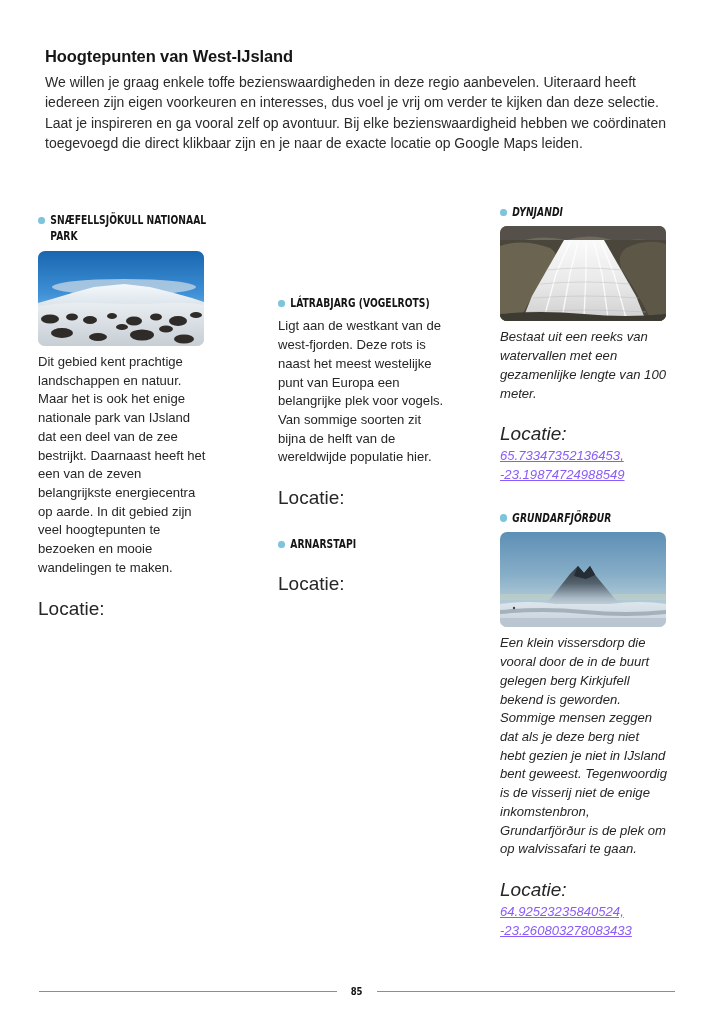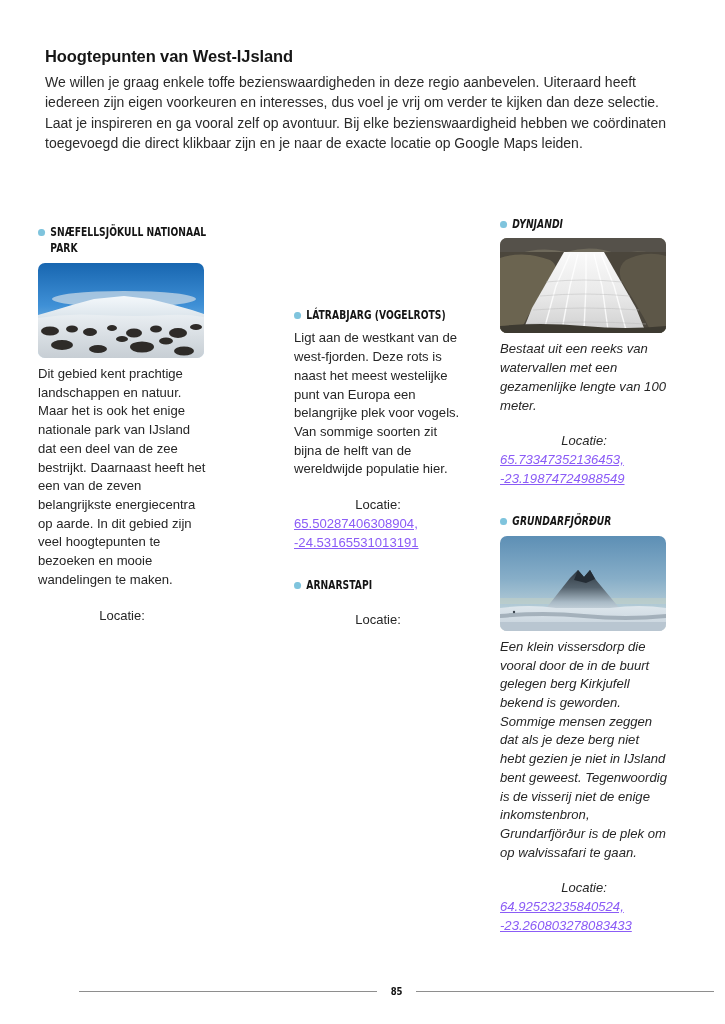--- a/index.html
+++ b/index.html
@@ -39,29 +39,28 @@
     color: #2b2b2b;
   }
 
   
   #columns {
     position: absolute;
     left: 0;
     top: 200px;
     width: 725px;
     height: 790px;
-    margin-top: 12px;
   }
   .column {
     position: absolute;
     top: 0;
     width: 168px;
   }
   #col-1 { left: 38px; }
-  #col-2 { left: 294px; }
+  #col-2 { left: 278px; }
   #col-3 { left: 500px; font-style: italic; }
 
   .spacer-snaefells { height: 12px; }
   .spacer-latrabjarg { height: 95px; }
   .spacer-dynjandi { height: 4px; }
 
   
   .entry { margin-bottom: 0; }
 
   .entry-heading {
@@ -101,45 +100,44 @@
 
   .body-text {
     font-size: 13.1px;
     line-height: 1.43;
     color: #262626;
     margin: 0;
   }
 
   .loc-block { margin-top: 17px; }
   .loc-label {
-    font-size: 13px;
+    font-size: 19px;
     line-height: 1.43;
     color: #262626;
-    text-align: center;
   }
   .loc-link {
     display: block;
     font-size: 13.1px;
     line-height: 1.43;
     color: #8b5cf6;
     text-decoration: underline;
     text-underline-offset: 1px;
     word-break: break-word;
     cursor: pointer;
   }
 
   
   #page-footer {
     position: absolute;
     left: 0;
     bottom: 27px;
     width: 714px;
     display: flex;
     align-items: center;
-    justify-content: flex-end;
+    justify-content: center;
   }
   .footer-rule {
     height: 1px;
     background: #8e8e8e;
     width: 298px;
   }
   #page-number {
     font-family: "Liberation Sans Narrow", "DejaVu Sans Condensed", "Liberation Sans", sans-serif;
     font-size: 10.5px;
     font-weight: bold;
@@ -220,21 +218,20 @@
     <div class="spacer-latrabjarg"></div>
 
     <div class="entry">
       <div class="entry-heading">
         <span class="bullet"></span>
         <span>LÁTRABJARG (VOGELROTS)</span>
       </div>
       <p class="body-text">Ligt aan de westkant van de west-fjorden. Deze rots is naast het meest westelijke punt van Europa een belangrijke plek voor vogels. Van sommige soorten zit bijna de helft van de wereldwijde populatie hier.</p>
       <div class="loc-block">
         <div class="loc-label">Locatie:</div>
-        <a class="loc-link">65.50287406308904, -24.53165531013191</a>
       </div>
     </div>
 
     <div class="entry" style="margin-top:25px;">
       <div class="entry-heading">
         <span class="bullet"></span>
         <span>ARNARSTAPI</span>
       </div>
       <div class="loc-block">
         <div class="loc-label">Locatie:</div>

